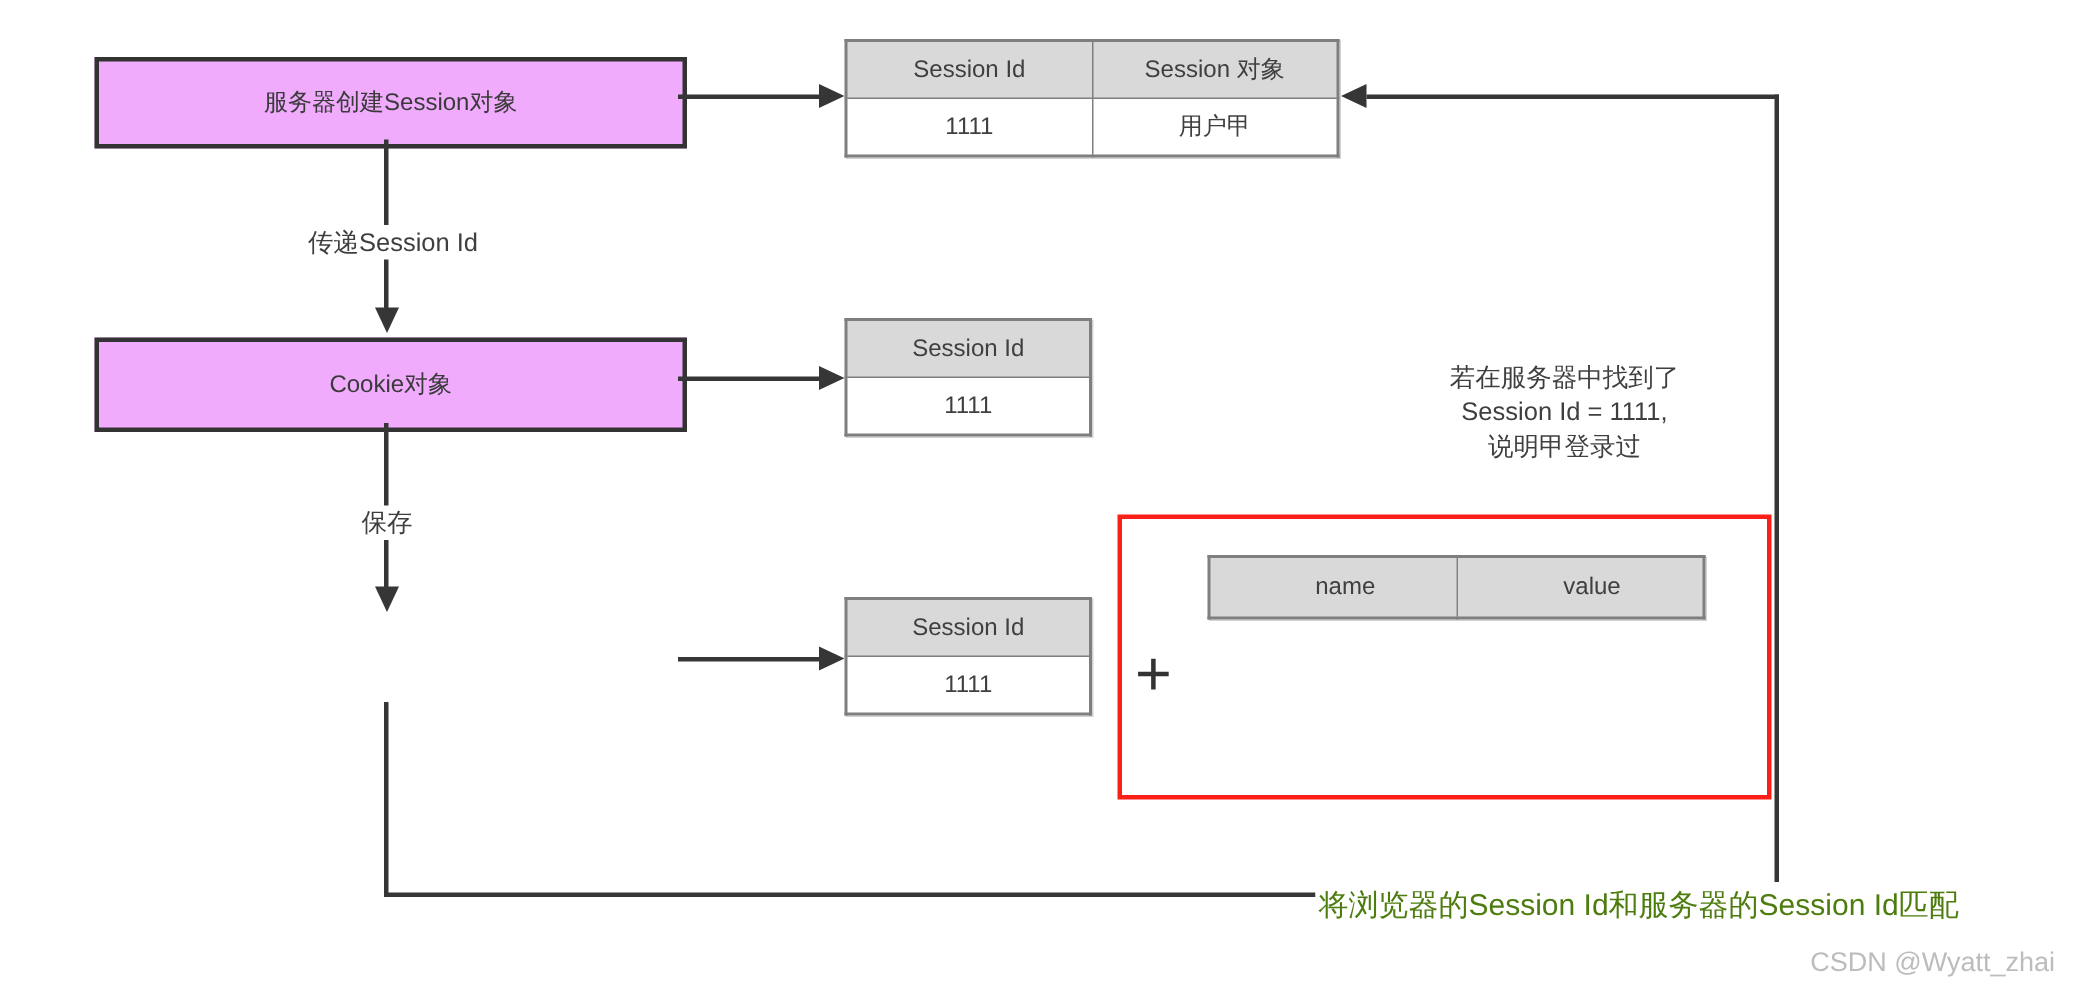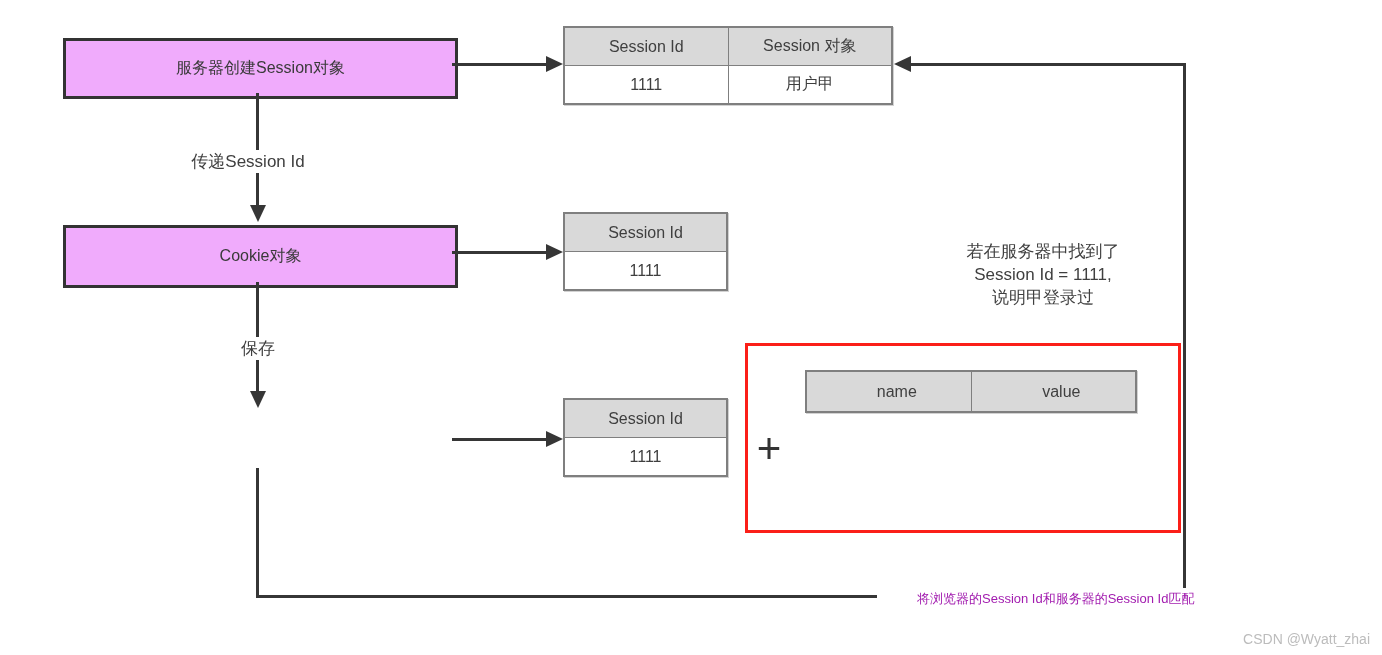--- a/index.html
+++ b/index.html
@@ -91,31 +91,30 @@
     font-size: 17px;
     line-height: 23px;
     text-align: center;
     color: #3f3f3f;
     white-space: nowrap;
     transform: translateX(-50%);
   }
 
   .match {
     position: absolute;
-    font-size: 13px;
-    color: #a21caf;
+    font-size: 20px;
+    color: #4d7c0f;
     white-space: nowrap;
     background: #ffffff;
     padding: 0 2px;
-    margin-left: 38px;
   }
 
   .watermark {
     position: absolute;
-    font-size: 14px;
+    font-size: 18px;
     color: #bcbcbc;
     white-space: nowrap;
   }
 </style>
 </head>
 <body>
 
 <div class="canvas">
 
   <div class="gbox" style="left:63px; top:38px; width:389px; height:55px;">
@@ -131,21 +130,21 @@
   <div class="ah ah-right" style="left:546px; top:56px;"></div>
 
   <div class="line" style="left:452px; top:251px; width:96px; height:3px;"></div>
   <div class="ah ah-right" style="left:546px; top:244px;"></div>
 
   <div class="line" style="left:452px; top:438px; width:96px; height:3px;"></div>
   <div class="ah ah-right" style="left:546px; top:431px;"></div>
 
   <div class="line" style="left:256px; top:93px; width:3px; height:113px;"></div>
   <div class="ah ah-down" style="left:250px; top:205px;"></div>
-  <div class="edge-label center-x" style="left:248px; top:150px;">传递Session Id</div>
+  <div class="edge-label center-x" style="left:262px; top:150px;">传递Session Id</div>
 
   <div class="line" style="left:256px; top:282px; width:3px; height:110px;"></div>
   <div class="ah ah-down" style="left:250px; top:391px;"></div>
   <div class="edge-label center-x" style="left:258px; top:337px;">保存</div>
 
   <div class="line" style="left:256px; top:468px; width:3px; height:130px;"></div>
   <div class="line" style="left:256px; top:595px; width:621px; height:3px;"></div>
   <div class="match" style="left:877px; top:590px;">将浏览器的Session Id和服务器的Session Id匹配</div>
   <div class="line" style="left:1183px; top:63px; width:3px; height:525px;"></div>
   <div class="line" style="left:911px; top:63px; width:275px; height:3px;"></div>

